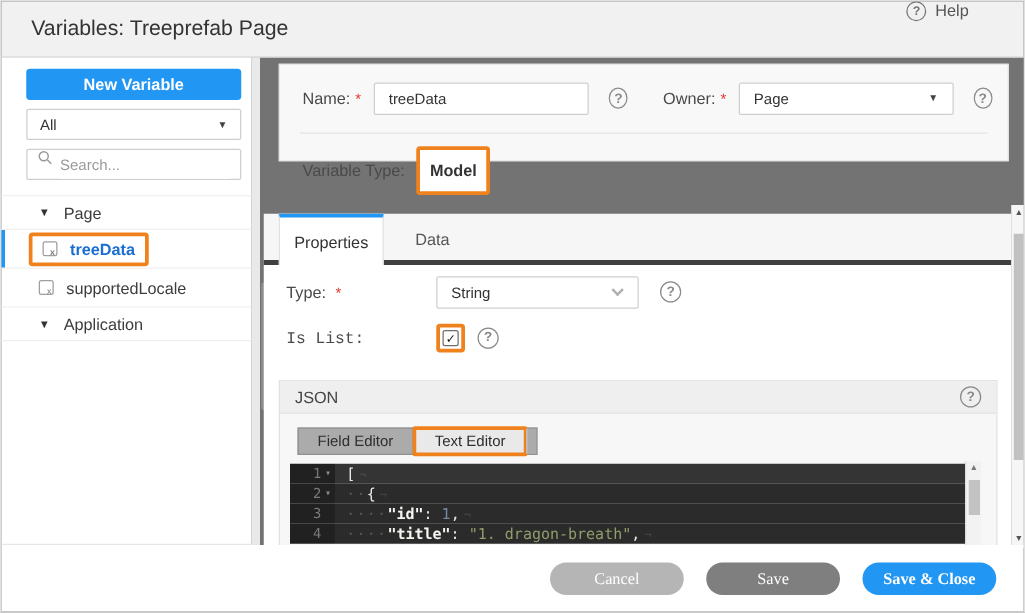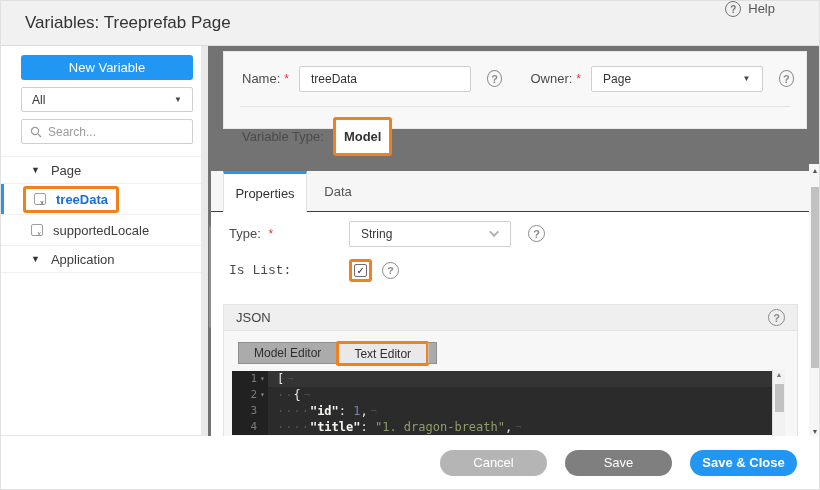--- a/index.html
+++ b/index.html
@@ -20,28 +20,28 @@
   .qicon::before { content:"?"; }
   .qicon.lg { width:17px; height:17px; font-size:11px; color:#8a8a8a; border-color:#8a8a8a; }
 
   
   .sidebar { position:absolute; top:45px; left:0; width:200px; bottom:53px; background:#fff;
     border-bottom:1px solid #e6e6e6; }
   .sidebar-gutter { position:absolute; top:45px; left:200px; width:7px; bottom:53px; background:#e9e9e9; }
   .list-scroll-thumb { position:absolute; left:208px; top:225px; width:4px; height:102px;
     background:#8f8f8f; border-radius:2px; }
   .btn-new { position:absolute; top:9px; left:20px; width:172px; height:25px; background:#2296f3;
-    color:#fff; font-size:13px; font-weight:normal; border:none; border-radius:3px; cursor:pointer; }
+    color:#fff; font-size:13px; font-weight:bold; border:none; border-radius:3px; cursor:pointer; }
   .filter-select { position:absolute; top:41px; left:20px; width:172px; height:25px;
     border:1px solid #cfcfcf; border-radius:2px; background:#fff; display:flex; align-items:center;
     font-size:12px; color:#333; padding:0 10px; cursor:pointer; }
   .caret-down { margin-left:auto; font-size:8px; color:#444; }
   .caret-down::before { content:"▼"; }
   .search-box { position:absolute; top:73px; left:20px; width:172px; height:25px;
-    border:1px solid #cfcfcf; border-radius:2px; background:#fff; display:flex; align-items:center; padding:0 8px; }
+    border:1px solid #cfcfcf; border-radius:2px; background:#fff; display:flex; padding:0 8px; }
   .search-box svg { flex:0 0 12px; }
   .search-box input { border:none; outline:none; width:100%; font-size:12px; margin-left:6px;
     font-family:"Liberation Sans",sans-serif; color:#333; }
   .search-box input::placeholder { color:#9a9a9a; }
   .tree { position:absolute; top:110px; left:0; right:0; border-top:1px solid #efefef; }
   .trow { position:relative; display:flex; align-items:center; border-bottom:1px solid #efefef;
     font-size:13px; color:#3c3c3c; cursor:pointer; }
   .trow-group { height:27px; }
   .trow-item { height:31px; }
   .tree-caret { margin-left:30px; font-size:9px; color:#333; }
@@ -69,21 +69,21 @@
   .row-nameowner .qicon.lg { margin-left:16px; }
   .owner-label { margin-left:28px; }
   .select-box { margin-left:10px; width:188px; height:26px; border:1px solid #cfcfcf; border-radius:2px;
     background:#fff; display:flex; align-items:center; font-size:12px; color:#333; padding:0 11px; cursor:pointer; }
   .panel-divider { position:absolute; top:54px; left:16px; right:16px; border-top:1px solid #e2e2e2; }
   .row-vartype { position:absolute; top:65px; left:18px; display:flex; align-items:center; }
   .vartype-ann { margin-left:9px; padding:9px 8px; font-size:13px; font-weight:bold; color:#333; }
 
   
   .tabbar { position:absolute; left:210px; top:170px; width:598px; height:41px; background:#f6f6f6;
-    border-bottom:1px solid #404040; display:flex; padding-left:12px; }
+    border-bottom:4px solid #404040; display:flex; padding-left:12px;gap:8px; }
   .tab { height:41px; display:flex; align-items:center; justify-content:center; font-size:13px;
     color:#555; cursor:pointer; }
   .tab.active { width:84px; background:#fff; border-left:1px solid #e0e0e0; border-right:1px solid #e0e0e0;
     border-top:3px solid #2296f3; color:#333; margin-bottom:-1px; }
   .tab.plain { width:62px; }
 
   
   .content { position:absolute; left:210px; top:211px; width:598px; height:226px; background:#fff; overflow:hidden; }
   .frow { position:absolute; left:18px; right:30px; height:27px; display:flex; align-items:center; }
   .frow .label { flex:0 0 120px; }
@@ -142,21 +142,21 @@
   .main-scrollbar { position:absolute; left:808px; top:163px; width:12px; height:274px; background:#f6f6f6; }
   .msb-up, .msb-down { position:absolute; left:0; right:0; text-align:center; font-size:7px; color:#555; cursor:pointer; }
   .msb-up { top:3px; } .msb-up::before { content:"▲"; }
   .msb-down { bottom:3px; } .msb-down::before { content:"▼"; }
   .msb-thumb { position:absolute; top:23px; left:2px; width:8px; height:181px; background:#c1c1c1; }
 
   
   .footer { position:absolute; left:0; right:0; bottom:0; height:53px; background:#fff;
     display:flex; align-items:center; justify-content:flex-end; gap:18px; padding-right:22px; }
   .fbtn { width:107px; height:26px; border:none; border-radius:13px; color:#fff; font-size:13px;
-    font-family:Liberation Sans, sans-serif; cursor:pointer; }
+    font-family:Liberation Serif, serif; cursor:pointer; }
   .fbtn-cancel { background:#b5b5b5; }
   .fbtn-save { background:#7f7f7f; }
   .fbtn-saveclose { background:#2296f3; font-weight:bold; }
 </style>
 </head>
 <body>
 
 <div class="dialog">
 
   <div class="titlebar">
@@ -247,21 +247,21 @@
       </span>
       <span class="qicon lg"></span>
     </div>
 
     <div class="json-panel">
       <div class="json-header">
         <span>JSON</span>
         <span class="qicon lg"></span>
       </div>
       <div class="mode-toggle">
-        <span class="seg seg-field">Model Editor</span>
+        <span class="seg seg-field">Field Editor</span>
         <span class="ann seg-text-wrap">
           <span class="seg">Text Editor</span>
         </span>
         <span class="seg-tail"></span>
       </div>
 
       <div class="editor">
         <div class="ed-line active">
           <span class="ed-gut">
               <span class="ed-num">1</span>

